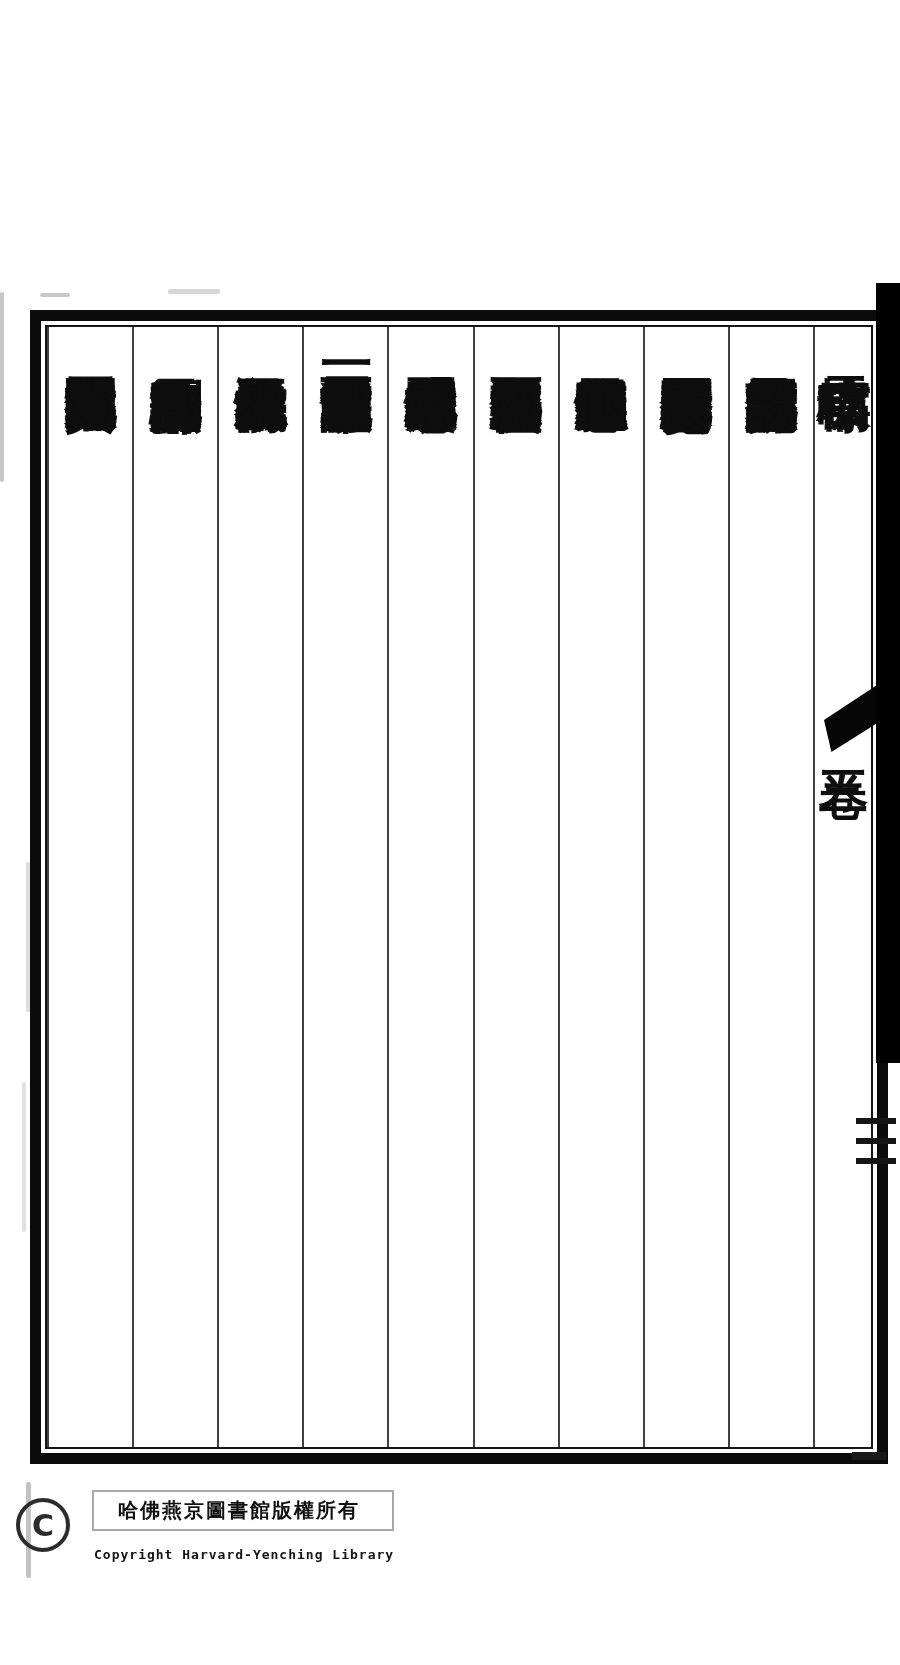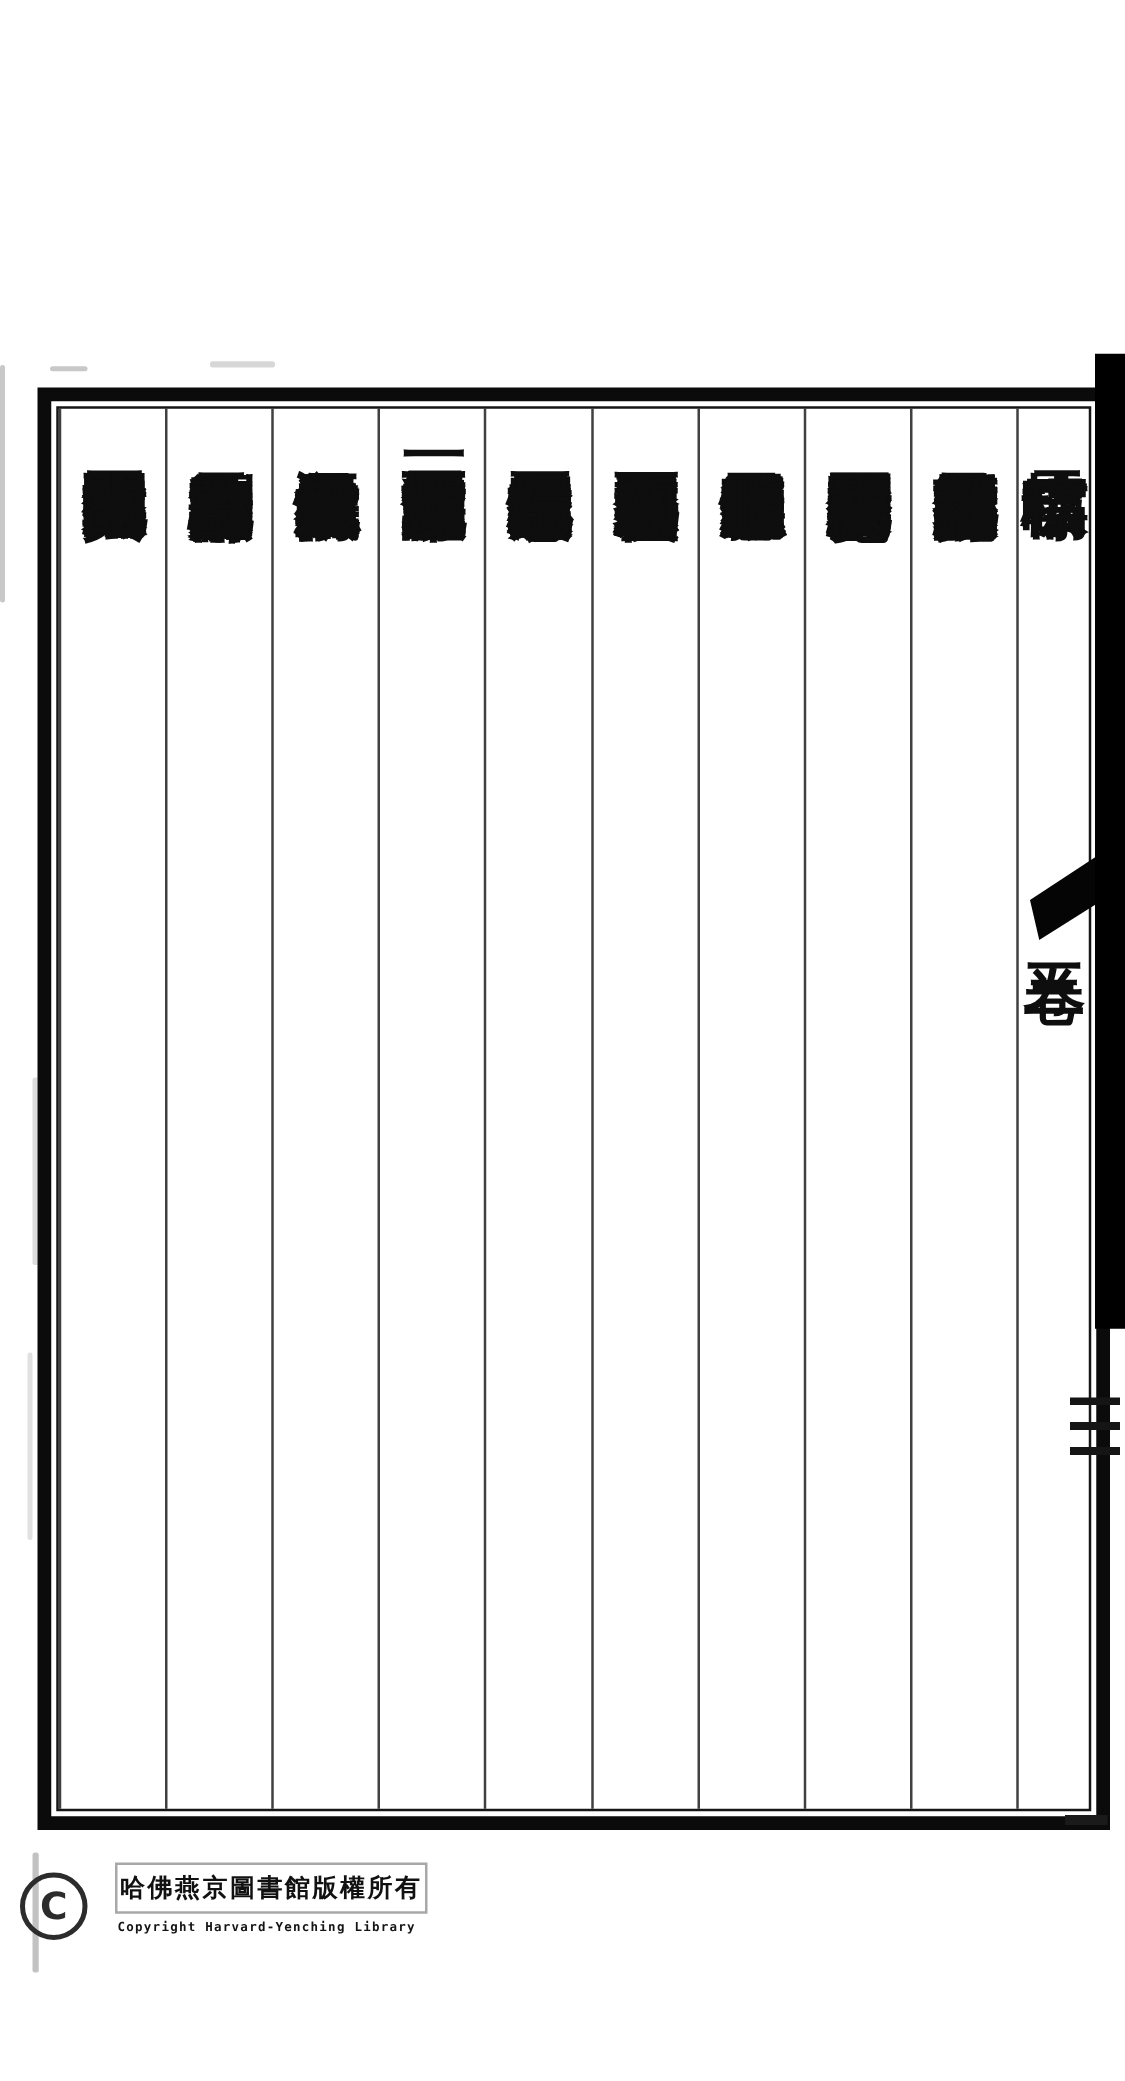--- a/index.html
+++ b/index.html
@@ -56,27 +56,27 @@
   
   .stamp{position:absolute;left:16px;top:1490px;display:flex;align-items:flex-start;z-index:7;}
   .c-circle{
     width:46px;height:46px;border:4px solid #2c2c2c;border-radius:50%;
     display:flex;align-items:center;justify-content:center;
     font-family:"DejaVu Sans",sans-serif;font-size:30px;font-weight:700;color:#2c2c2c;
     margin-top:8px;
   }
   .stamp-text{margin-left:22px;}
   .stamp-cn{
-    border:2px solid #a8a8a8;padding:5px 2px;
+    border:2px solid #a8a8a8;padding:5px 24px;
     font-size:20px;font-weight:700;letter-spacing:2px;color:#111;
     font-family:"Liberation Serif","DejaVu Serif",serif;white-space:nowrap;
   }
   .stamp-en{
-    margin:6px 0 0 2px;
-    font-family:"DejaVu Sans Mono",monospace;font-size:10px;font-weight:700;
+    margin:16px 0 0 2px;
+    font-family:"DejaVu Sans Mono",monospace;font-size:13px;font-weight:700;
     letter-spacing:1px;color:#141414;white-space:nowrap;
   }
 </style>
 </head>
 <body>
 
 <div class="page">
 
   <div class="bleed b1"></div>
   <div class="bleed b2"></div>

